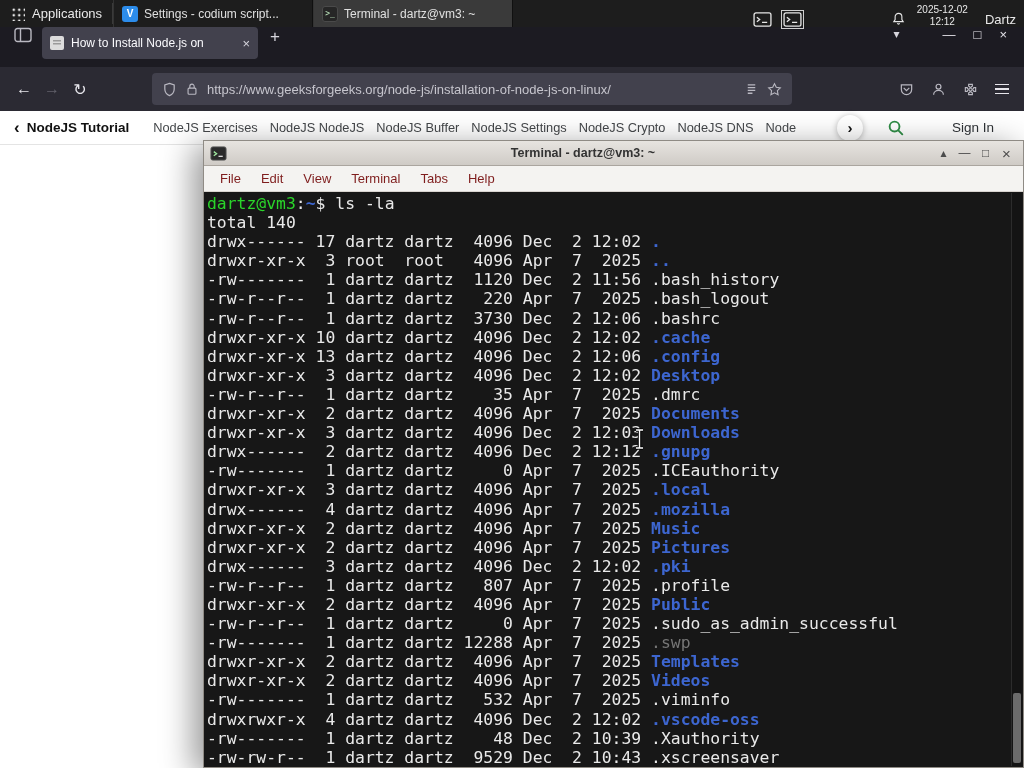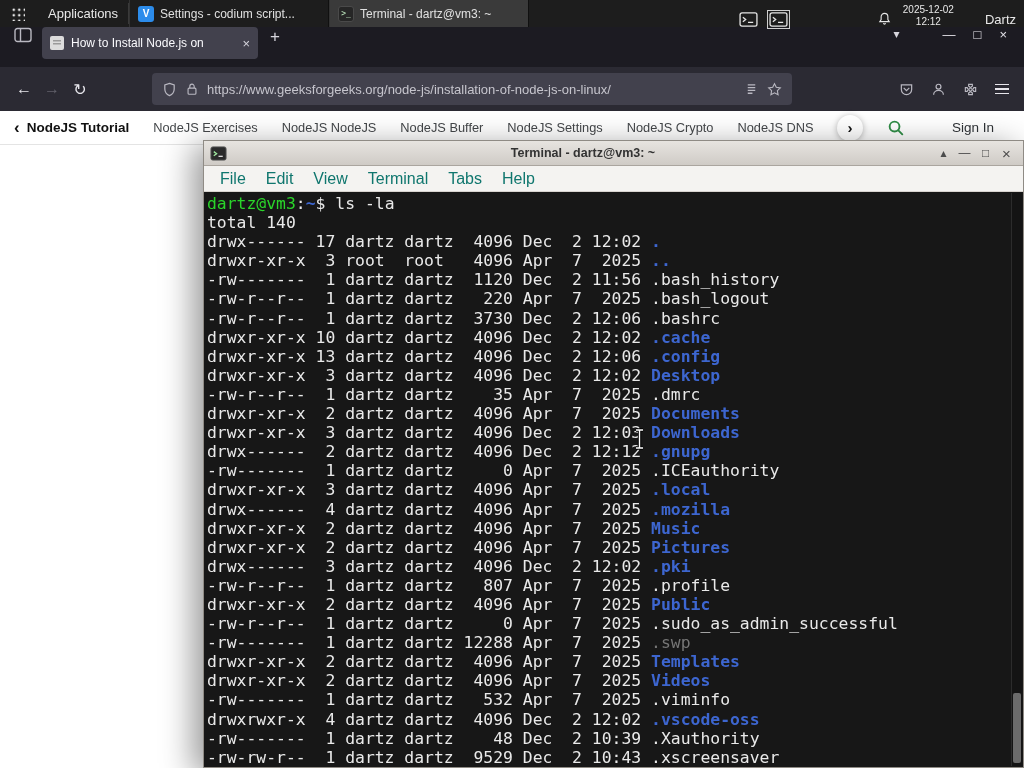--- a/index.html
+++ b/index.html
@@ -2,37 +2,37 @@
 <html style="--accent-green: #2f8d46; --term-bg: #171717; --term-fg: #e9e9e9; --dir-blue: #3d66d0; --prompt-green: #2ad52a; --dim-gray: #767676; --ff-dark: #1c1b22; --ff-toolbar: #2b2a33; --ff-field: #42414d;"><head>
 <meta charset="utf-8">
 <style>
   *{margin:0;padding:0;box-sizing:border-box}
   html,body{width:1024px;height:768px;overflow:hidden}
   body{font-family:"Liberation Sans",sans-serif;background:#fff}
   .screen{position:relative;width:1024px;height:768px;overflow:hidden;background:#fff}
 
   
   .panel{position:absolute;top:0;left:0;right:0;height:27px;background:#1d1d1d;display:flex;align-items:stretch;color:#e8e8e8;z-index:8}
-  .apps{display:flex;align-items:center;gap:23px;padding:0 10px}
+  .apps{display:flex;align-items:center;gap:7px;padding:0 10px}
   .apps-ic{width:15px;height:15px;background-image:radial-gradient(circle,#e8e8e8 1.3px,transparent 1.5px);background-size:5.5px 5.5px;background-position:1px 1px}
   .apps-lb{font-size:13px}
   .vsep{width:1px;background:#3a3a3a;margin:3px 0}
   .task{display:flex;align-items:center;gap:6px;width:200px;padding:0 8px;border:none;border-right:1px solid #101010;border-left:1px solid #333;background:transparent;color:#e0e0e0;font-size:12px;font-family:inherit;overflow:hidden;white-space:nowrap;text-align:left}
   .task.active{background:#3a3a3a}
   .task-lb{overflow:hidden;white-space:nowrap}
   .ic{flex:0 0 16px;width:16px;height:16px;border-radius:3px}
   .ic-ff{border-radius:50%;background:radial-gradient(circle at 35% 30%,#ffd24a,#ff9500 45%,#e8650d 72%,#cf3d0a)}
   .ic-cd{background:#2c8ceb;color:#fff;font-size:10px;font-weight:bold;display:flex;align-items:center;justify-content:center}
   .ic-tm{background:#262626;border:1px solid #4a4a4a;color:#bfe8bf;font-family:"DejaVu Sans Mono",monospace;font-size:8px;display:flex;align-items:center;justify-content:center}
   .panel-right{margin-left:auto;display:flex;align-items:flex-end;gap:11px;padding-right:8px}
   .tray-ic{display:flex;align-items:center}
   .tray-ic.focused{outline:1px solid #cfcfcf;outline-offset:1px}
   .bell{display:flex;margin-left:78px}
   .clock{font-size:10px;line-height:11.5px;text-align:center;white-space:nowrap}
-  .user{font-size:13px;margin-left:20px}
+  .user{font-size:13px;margin-left:6px}
 
   
   .browser{position:absolute;top:27px;left:0;right:0;bottom:0;background:#fff}
   .tabbar{height:40px;background:var(--ff-dark,#1c1b22);display:flex;align-items:flex-start;padding:0 8px;color:#cfced6}
   .ffview{margin:0 8px 0 6px;display:flex}
   .tab{display:flex;align-items:center;gap:7px;width:216px;height:32px;background:#42414d;border-radius:4px;padding:0 8px;margin-left:2px;color:#fbfbfe}
   .favicon{width:14px;height:14px;flex:none;border-radius:2px;background:
      linear-gradient(#9a9a9a,#9a9a9a) 3px 4px/8px 1.5px no-repeat,
      linear-gradient(#9a9a9a,#9a9a9a) 3px 7px/8px 1.5px no-repeat,#dcdcdc}
   .tab-title{flex:1;font-size:12px;overflow:hidden;white-space:nowrap;
@@ -50,36 +50,36 @@
   .u-ic{display:flex;flex:none}
   .url-text{flex:1;font-size:13px;color:#c6c5cd;overflow:hidden;white-space:nowrap}
   .nav-right{margin-left:auto;display:flex;align-items:center;gap:17px;padding-right:5px}
   .hamb{display:flex;flex-direction:column;gap:3px}
   .hamb i{display:block;width:14px;height:1.6px;background:#e6e5eb}
 
   
   .gfgbar{height:34px;background:#fff;border-bottom:1px solid #e4e4e4;display:flex;align-items:center;padding-left:14px}
   .gfg-back{font-size:17px;font-weight:bold;color:#111;margin-right:7px}
   .gfg-active{font-size:13.5px;font-weight:700;color:#111;white-space:nowrap}
-  .gfg-links{display:flex;gap:24px;margin-left:24px;overflow:hidden;flex:1;white-space:nowrap}
+  .gfg-links{display:flex;gap:12px;margin-left:24px;overflow:hidden;flex:1;white-space:nowrap}
   .gfg-link{font-size:12.8px;color:#44474a}
   .gfg-next{width:26px;height:26px;border-radius:50%;background:#fff;box-shadow:0 1px 6px rgba(0,0,0,.3);display:flex;align-items:center;justify-content:center;font-size:15px;font-weight:bold;color:#111;margin-left:-13px;flex:none}
   .gfg-search{margin-left:24px;display:flex;flex:none}
   .gfg-search svg *{stroke:var(--accent-green,#2f8d46)}
   .gfg-signin{font-size:13.5px;color:#2f3337;margin:0 30px 0 48px;flex:none;white-space:nowrap}
 
   
   .termwin{position:absolute;left:203px;top:140px;right:0;bottom:0;z-index:5;border:1px solid #8f8b85;box-shadow:-10px 6px 30px rgba(0,0,0,.4);display:flex;flex-direction:column;background:var(--term-bg,#171717)}
   .tbar{height:25px;background:linear-gradient(#e7e4e0,#cfcbc6);border-bottom:1px solid #aaa59f;display:flex;align-items:center;padding:0 6px;flex:none}
   .t-ic{display:flex;margin-right:6px}
   .t-title{flex:1;text-align:center;font-size:12.5px;font-weight:700;color:#333;white-space:nowrap;overflow:hidden}
   .t-btn{width:21px;text-align:center;font-size:12px;color:#4c4c4c}
   .t-btn.big{font-size:15px}
   .tmenu{height:26px;background:#f4f3f1;border-bottom:1px solid #d8d4cf;display:flex;align-items:center;padding-left:6px;flex:none}
-  .tmi{font-size:16px;color:#0f766e;padding:0 10px}
+  .tmi{font-size:13px;color:#7f1d1d;padding:0 10px}
   .tscreen{flex:1;overflow:hidden;white-space:pre;font-family:"DejaVu Sans Mono","Liberation Mono",monospace;font-size:16.4px;line-height:19.1px;padding:2px 0 0 3px;color:var(--term-fg,#e9e9e9)}
   .tline{height:19.1px}
   .c-g{color:var(--prompt-green,#2ad52a);font-weight:normal}
   .c-b{color:var(--dir-blue,#3d66d0);font-weight:bold}
   .c-f{color:var(--term-fg,#e9e9e9)}
   .c-d{color:var(--dim-gray,#777)}
   .tscroll{position:absolute;top:52px;bottom:1px;right:1px;width:11px;background:#141414;border-left:1px solid #2c2c2c}
   .thumb{position:absolute;left:1px;right:1px;bottom:3px;height:70px;background:#6b6b6b;border-radius:2px}
 
   .cursor{position:absolute;left:633px;top:428px;z-index:9;pointer-events:none}

